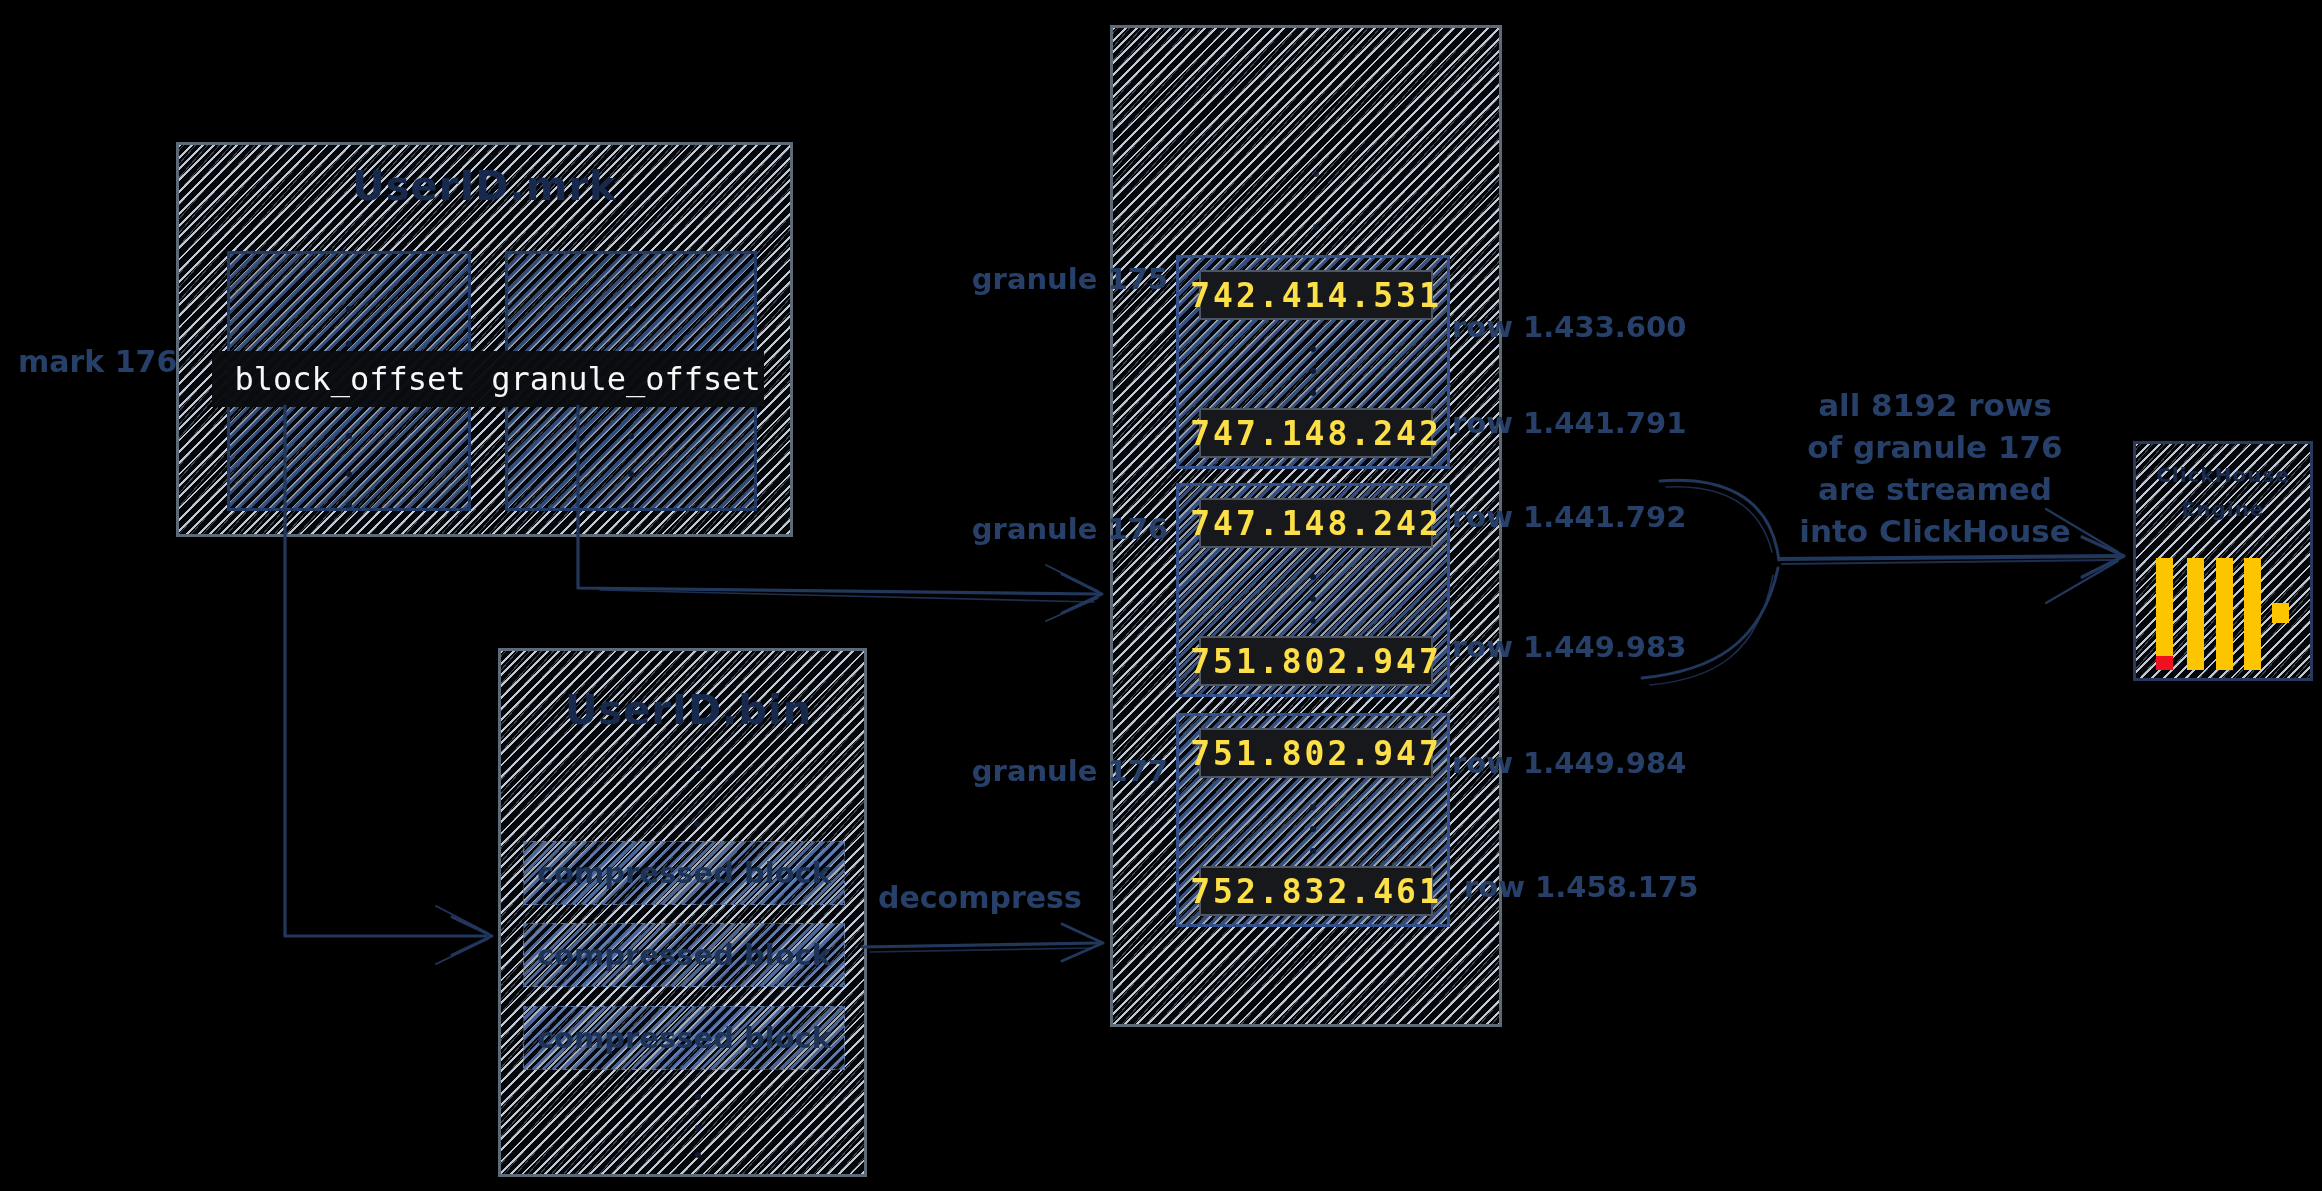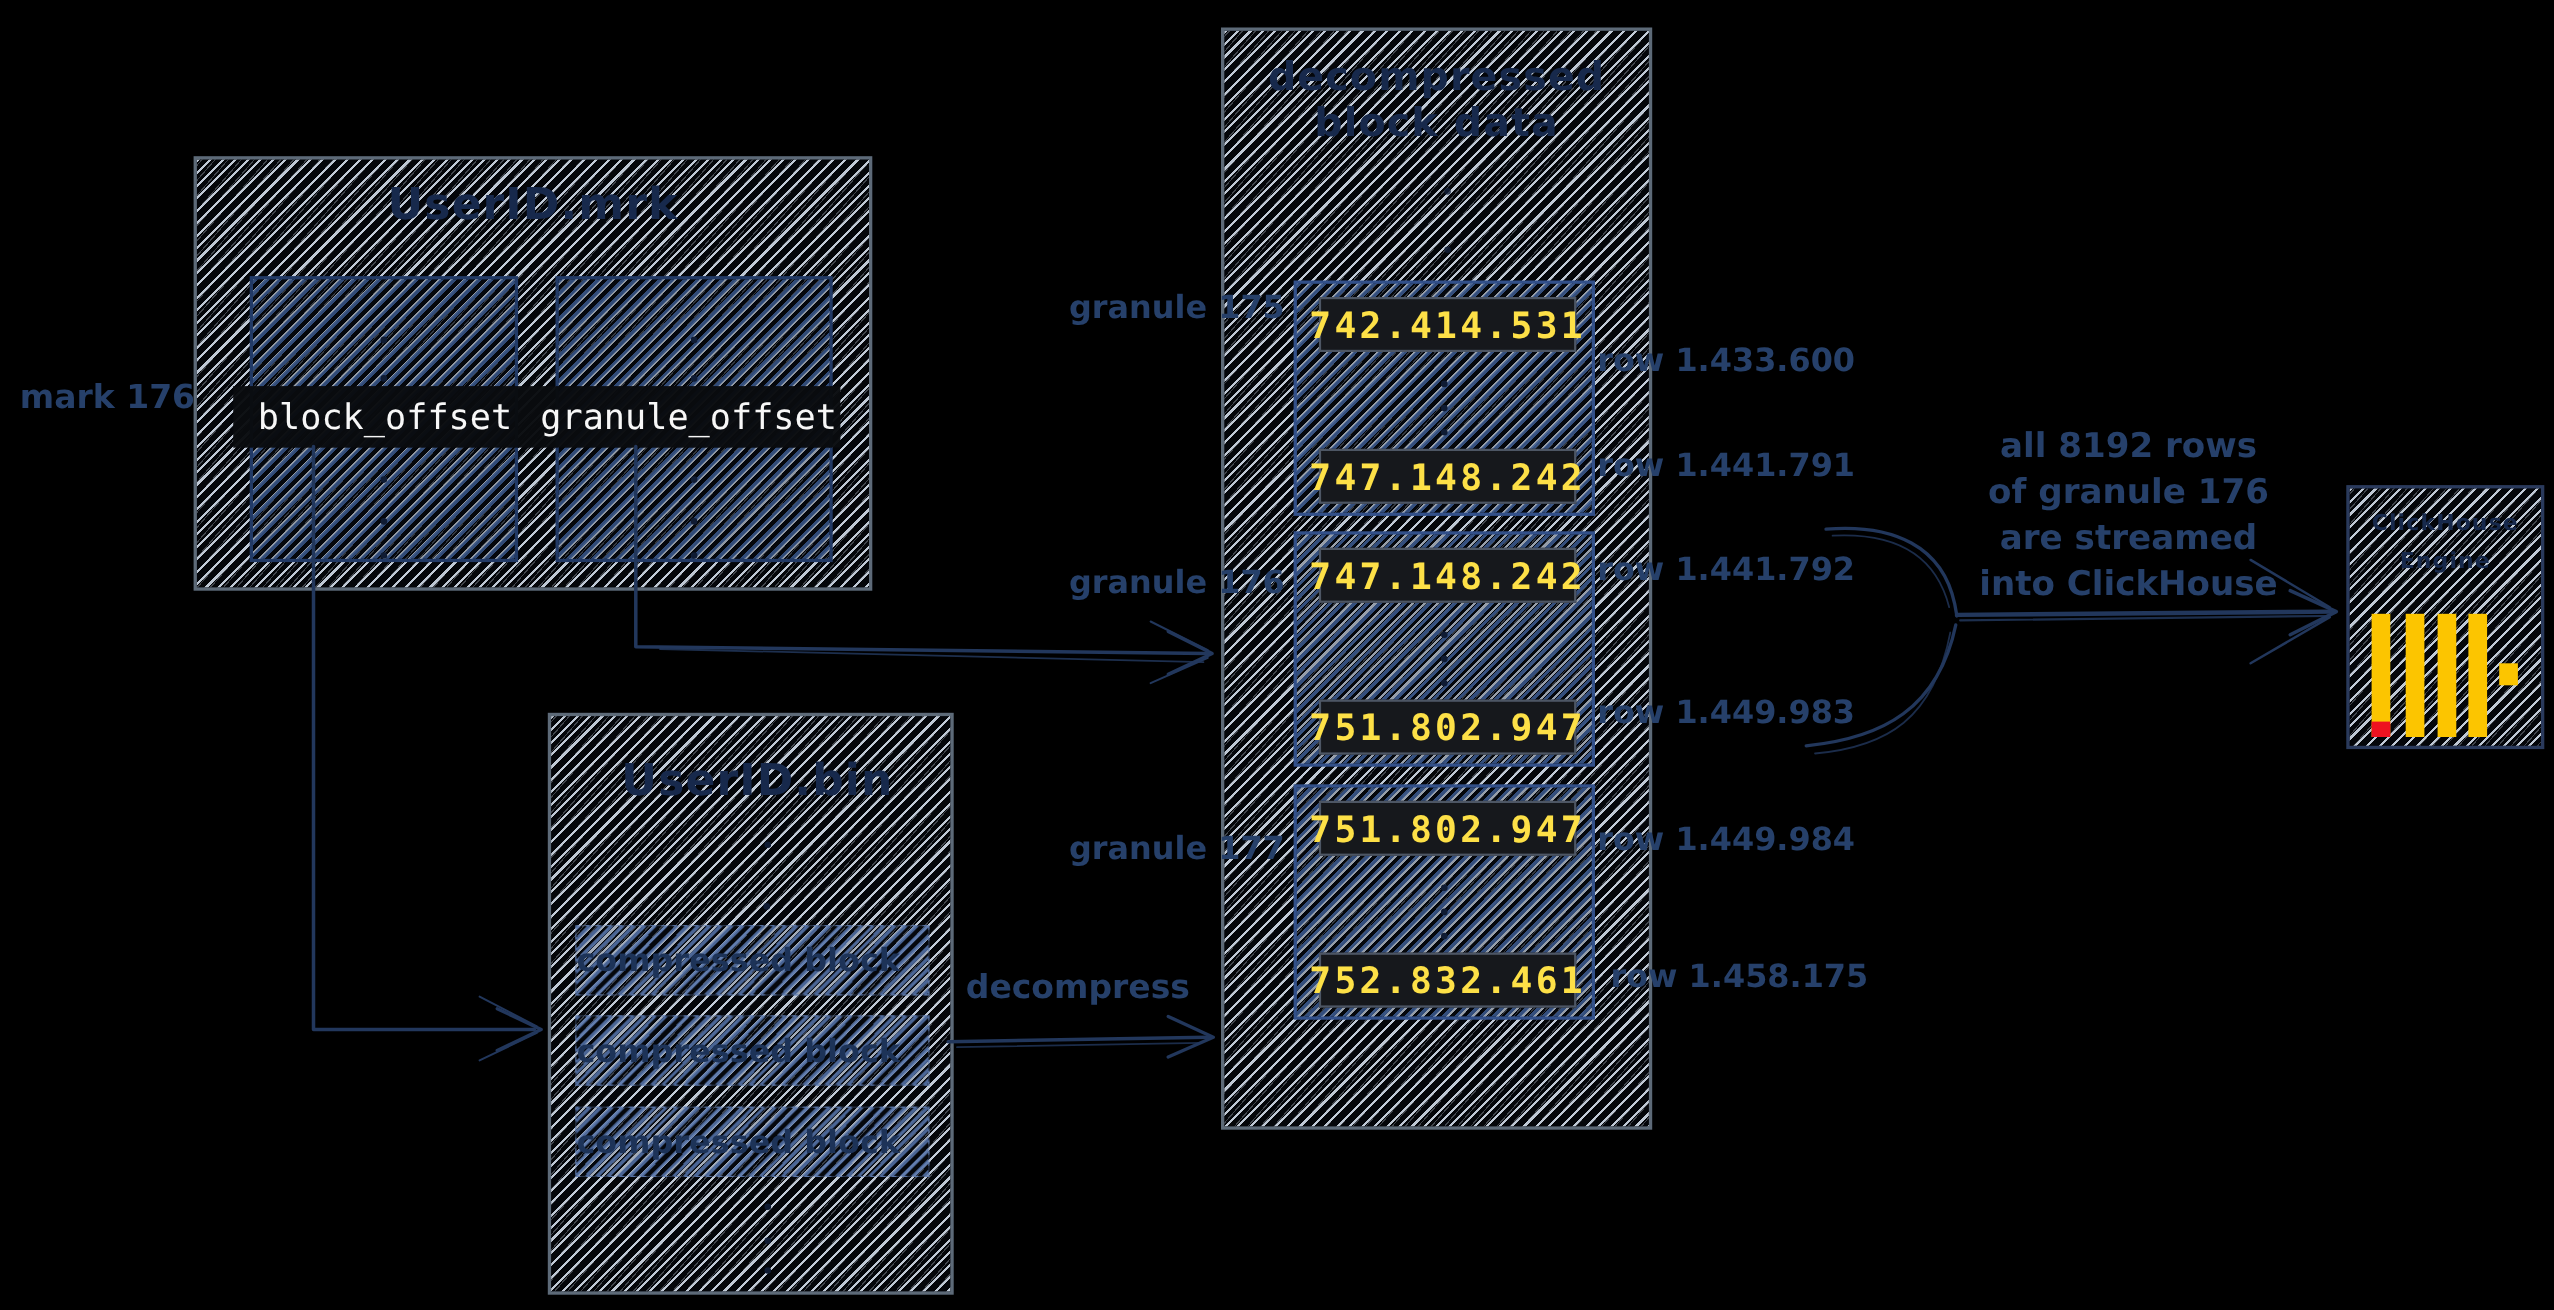--- a/index.html
+++ b/index.html
@@ -9,21 +9,21 @@
   
   .sketch-box{position:absolute;box-sizing:border-box;border:3px solid #5d6a78;
     background:
       repeating-linear-gradient(135deg, rgba(206,216,229,0.92) 0px, rgba(206,216,229,0.92) 2px, transparent 2px, transparent 8px),
       repeating-linear-gradient(131deg, rgba(206,216,229,0.30) 3px, rgba(206,216,229,0.30) 4px, transparent 4px, transparent 12px),
       #04060a;}
   .inner-blue{position:absolute;box-sizing:border-box;border:3px solid #223a66;
     background:repeating-linear-gradient(135deg, rgba(52,80,128,0.92) 0px, rgba(52,80,128,0.92) 3px, rgba(6,9,16,0.25) 3px, rgba(6,9,16,0.25) 8px);}
   .band-row{position:absolute;box-sizing:border-box;border:1px solid rgba(120,150,200,0.35);
     background:repeating-linear-gradient(135deg, rgba(84,114,168,0.88) 0px, rgba(84,114,168,0.88) 3px, rgba(8,12,22,0.15) 3px, rgba(8,12,22,0.15) 7px);
-    display:flex;align-items:center;justify-content:flex-start;}
+    display:flex;align-items:center;justify-content:center;}
 
   .box-title{position:absolute;left:0;right:0;text-align:center;color:#17294c;font-weight:700;letter-spacing:1px;}
   .hand{color:#26406a;font-weight:600;}
   .dot{position:absolute;width:6px;height:6px;border-radius:50%;background:#0f1b33;}
   .dot.faint{background:rgba(18,30,56,0.8);}
 
   .mono{font-family:"DejaVu Sans Mono",monospace;}
 
   
   #mrk-band{position:absolute;left:33px;top:206px;width:552px;height:56px;background:rgba(9,11,14,0.97);
@@ -95,24 +95,20 @@
     </div>
 
     <div class="dot" style="left:194px;top:443px;"></div>
     <div class="dot" style="left:194px;top:474px;"></div>
     <div class="dot" style="left:194px;top:501px;"></div>
   </div>
 
   <div class="lbl hand" style="left:878px;top:880px;">decompress</div>
 
   <div class="sketch-box" id="dec-box" style="left:1110px;top:25px;width:392px;height:1002px;">
-    <div class="box-title" style="top:22px;font-size:36px;line-height:42px;">
-      <div>decompressed</div>
-      <div>block data</div>
-    </div>
     <div class="dot faint" style="left:200px;top:143px;"></div>
     <div class="dot faint" style="left:200px;top:196px;"></div>
 
     <div class="granule-group" style="top:227px;">
       <div class="chip mono" style="top:12px;">742.414.531</div>
       <div class="dot" style="left:calc(50% - 3px);top:88px;"></div>
       <div class="dot" style="left:calc(50% - 3px);top:110px;"></div>
       <div class="dot" style="left:calc(50% - 3px);top:132px;"></div>
       <div class="chip mono" style="top:150px;">747.148.242</div>
     </div>

